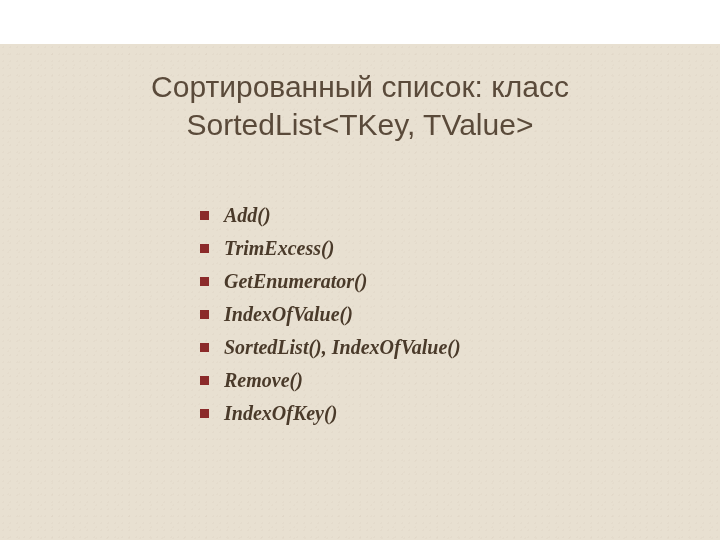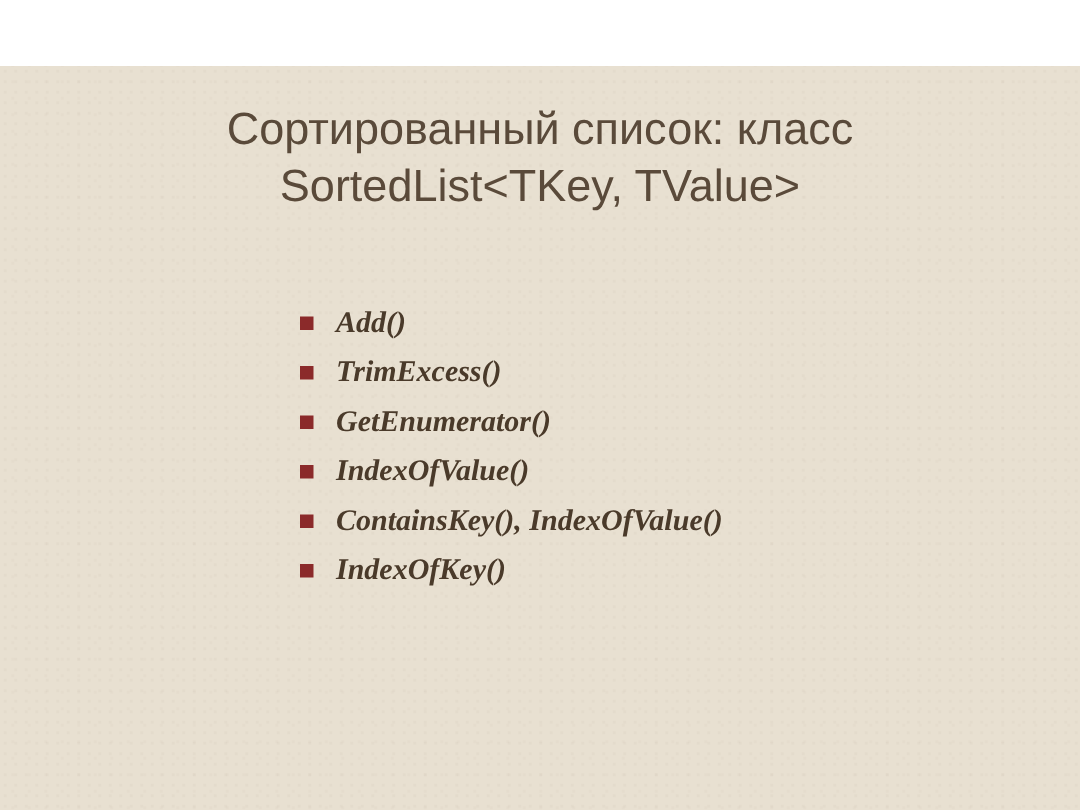--- a/index.html
+++ b/index.html
@@ -94,21 +94,25 @@
       <li>
         <span class="bullet"></span>
         <span>GetEnumerator()</span>
       </li>
       <li>
         <span class="bullet"></span>
         <span>IndexOfValue()</span>
       </li>
       <li>
         <span class="bullet"></span>
-        <span>ContainsKey(), IndexOfValue()</span>
+        <span>SortedList(), IndexOfValue()</span>
+      </li>
+      <li>
+        <span class="bullet"></span>
+        <span>Remove()</span>
       </li>
       <li>
         <span class="bullet"></span>
         <span>IndexOfKey()</span>
       </li>
     </ul>
   </div>
 
   <div class="page-number">18</div>
 </div>

